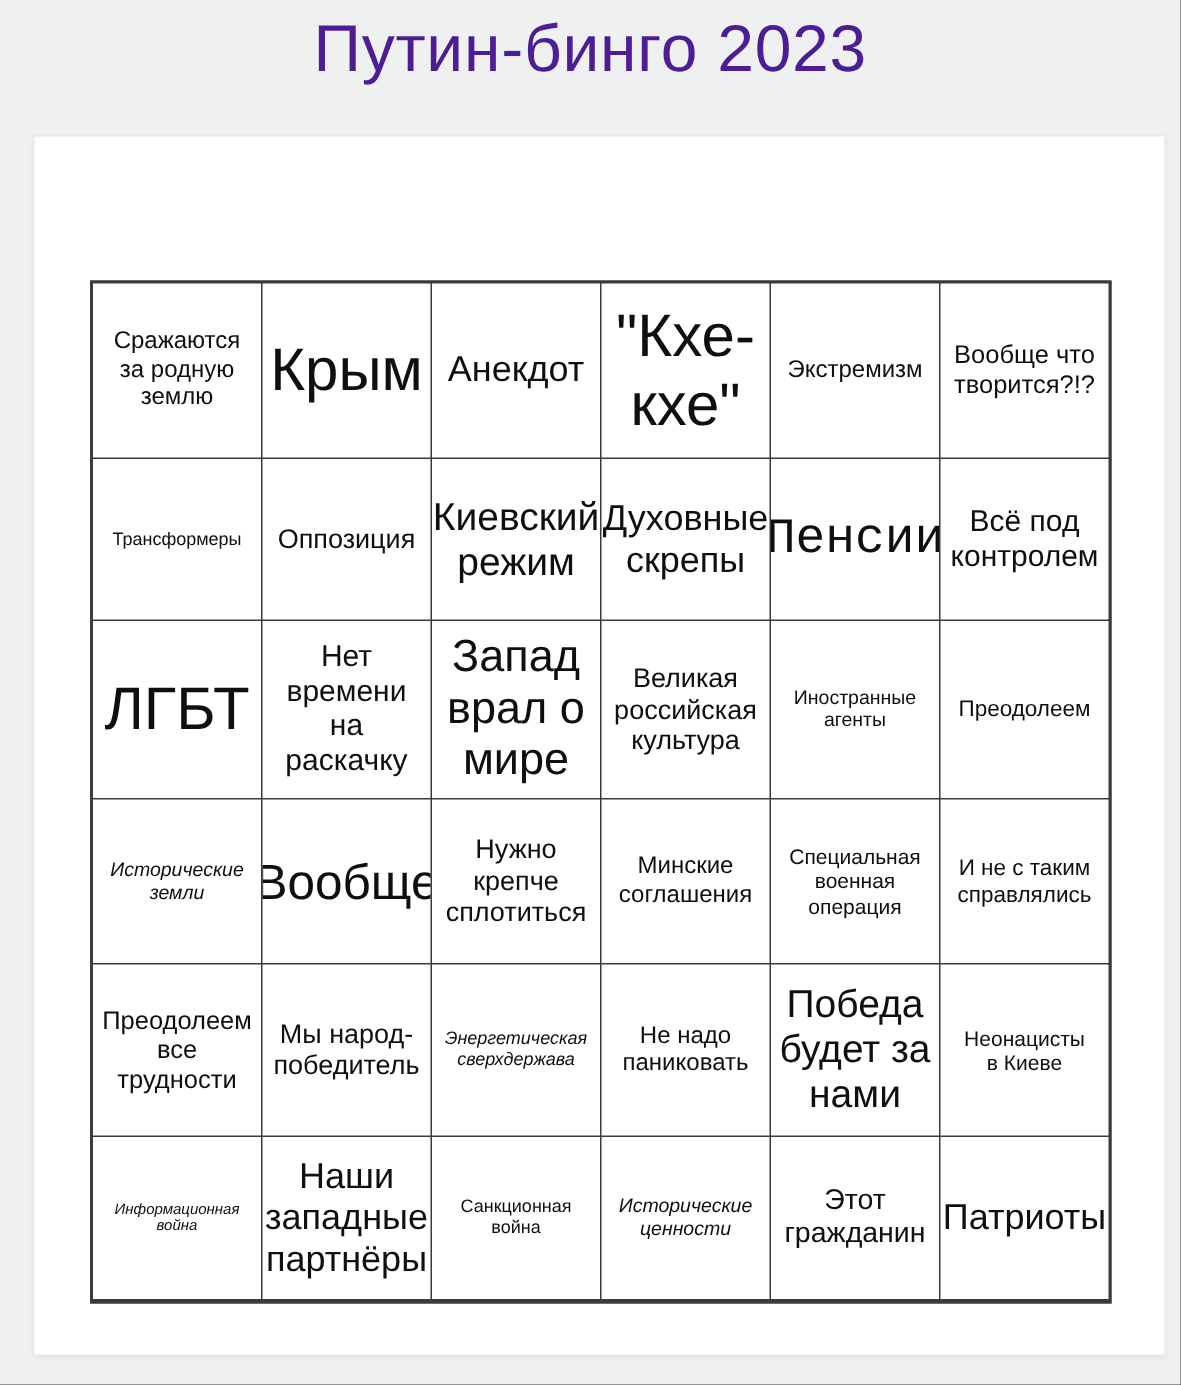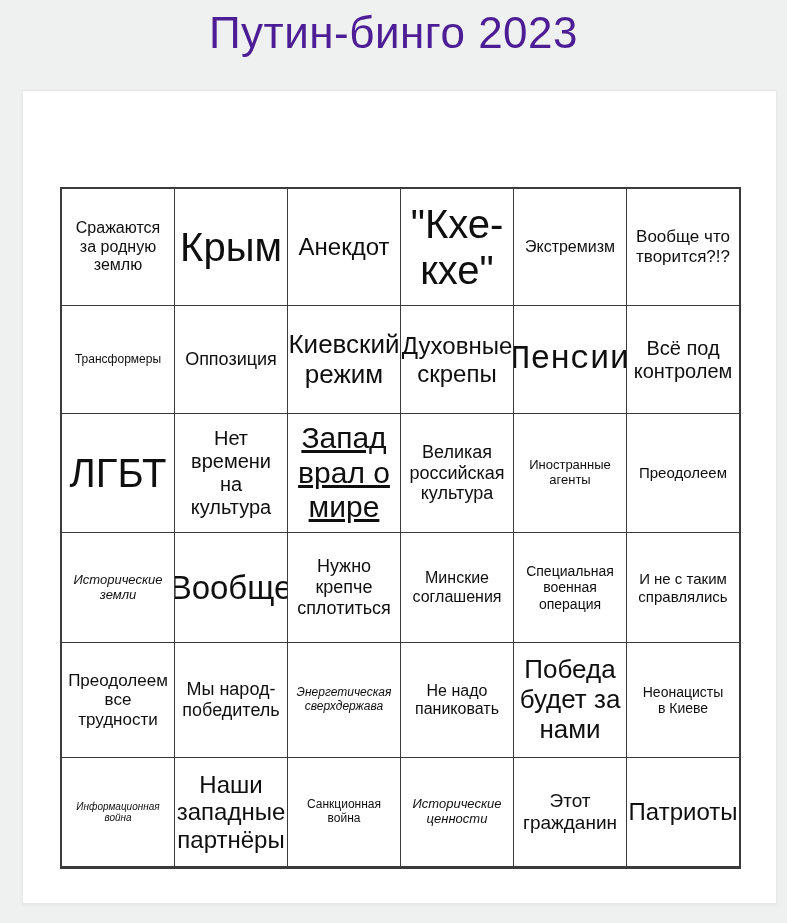--- a/index.html
+++ b/index.html
@@ -81,22 +81,22 @@
 режим</div>
       <div class="cell" style="font-size: 24px;">Духовные
 скрепы</div>
       <div class="cell" style="font-size: 33px; font-family: Liberation Mono, monospace;">Пенсии</div>
       <div class="cell" style="font-size: 20px;">Всё под
 контролем</div>
       <div class="cell" style="font-size: 40px;">ЛГБТ</div>
       <div class="cell" style="font-size: 20px;">Нет
 времени
 на
-культура</div>
-      <div class="cell" style="font-size: 30px; text-decoration: underline;">Запад
+раскачку</div>
+      <div class="cell" style="font-size: 30px;">Запад
 врал о
 мире</div>
       <div class="cell" style="font-size: 18px;">Великая
 российская
 культура</div>
       <div class="cell" style="font-size: 13px;">Иностранные
 агенты</div>
       <div class="cell" style="font-size: 15px;">Преодолеем</div>
       <div class="cell" style="font-size: 13px; font-style: italic;">Исторические
 земли</div>

